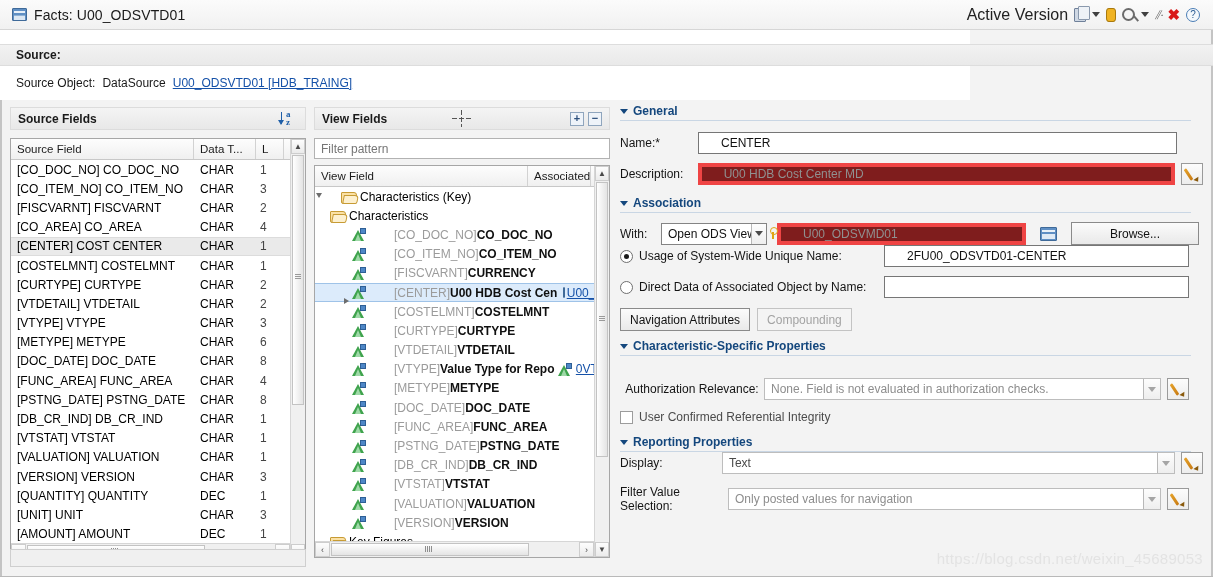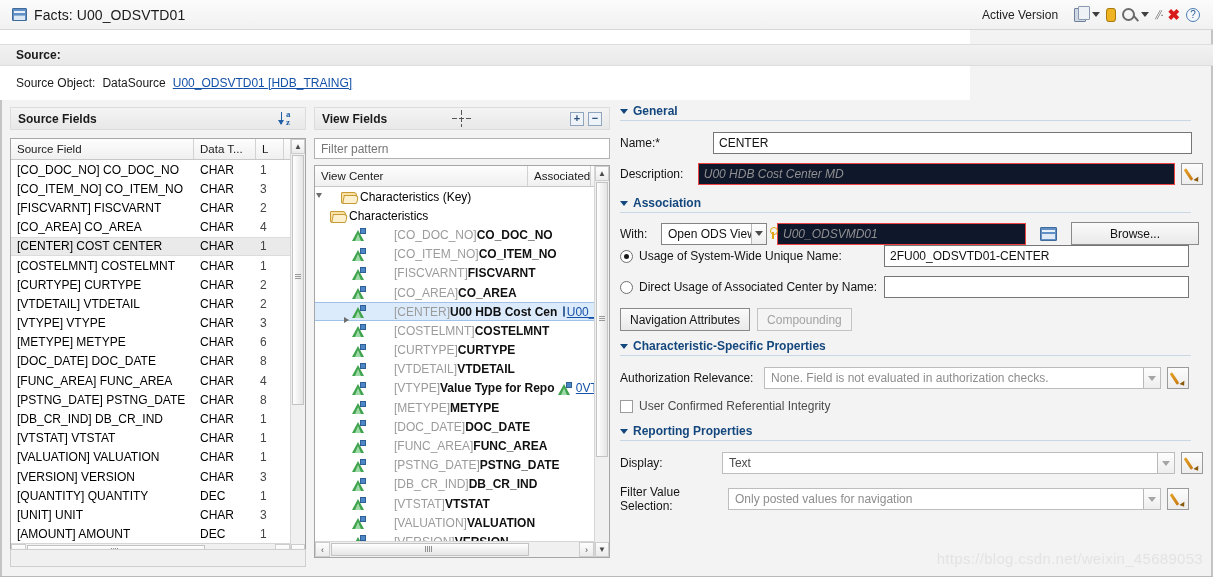--- a/index.html
+++ b/index.html
@@ -37,21 +37,21 @@
     content: ""; position: absolute; left: 1px; top: 2px; width: 11px; height: 2px;
     background: #e8f0f8;
   }
   .ico-db::after {
     content: ""; position: absolute; left: 1px; top: 6px; width: 11px; height: 4px;
     background: #dbe7f3; border-top: 1px solid #8fb2d6;
   }
   .title-right {
     display: flex; align-items: center; gap: 6px; padding-right: 13px;
   }
-  .active-version-label { font-size: 12px; color: #222; margin-right: 10px; text-align: center; }
+  .active-version-label { font-size: 16px; color: #222; margin-right: 0; text-align: center; }
 
   .tb-ico { position: relative; display: inline-block; cursor: default; }
   .ico-copy { width: 12px; height: 14px; background: #cfd8e4; border: 1px solid #6f8099; border-radius: 1px; }
   .ico-copy::after {
     content:""; position:absolute; left:3px; top:-3px; width:10px; height:12px;
     background:#eef2f7; border:1px solid #8a99ad; border-radius:1px;
   }
   .caret-dn {
     width: 0; height: 0; border-left: 4px solid transparent; border-right: 4px solid transparent;
     border-top: 5px solid #404040; cursor: pointer;
@@ -295,24 +295,24 @@
     border-bottom: 1px solid #c9d6e4; padding-bottom: 2px;
   }
   .tri-dn {
     width: 0; height: 0; border-left: 4.5px solid transparent; border-right: 4.5px solid transparent;
     border-top: 5px solid #14477d; cursor: pointer;
   }
   .frow { display: flex; align-items: center; }
   .flabel { font-size: 12px; color: #141414; }
   .finput {
     border: 1px solid #848484; background: #ffffff; height: 22px;
-    font-size: 12px; padding: 0 5px; outline: none; color: #111;
+    font-size: 12px; padding: 0 22px; outline: none; color: #111;
     font-family: "Liberation Sans", sans-serif;
   }
-  .finput.readonly { background: #0f172a; border: 1px solid #ef4444; color: #909090; font-style: italic; }
+  .finput.readonly { background: #7f1d1d; border: 4px solid #ef4444; color: #909090; }
   .finput.boxed { border: 1px solid #767676; color: #111; }
   .pencil-btn {
     width: 22px; height: 22px; border: 1px solid #9a9a9a;
     background: linear-gradient(to bottom,#fcfcfc,#ededed);
     position: relative; cursor: pointer; flex: none;
   }
   .pencil-btn::before {
     content:""; position:absolute; left:5px; top:4px; width:3px; height:13px;
     background: linear-gradient(to bottom,#e4a12a,#c97c14);
     transform: rotate(-34deg); border-radius: 1px;
@@ -570,21 +570,21 @@
         <span class="crosshair"></span>
       </span>
       <span class="sq-btn">+</span>
       <span class="sq-btn">−</span>
     </div>
 
     <input class="filter-input" type="text" placeholder="Filter pattern" style="">
 
     <div class="list-box vf-list-box">
       <div class="tbl-head">
-        <div class="th th-viewfield">View Center</div>
+        <div class="th th-viewfield">View Field</div>
         <div class="th th-assoc">Associated</div>
       </div>
       <div class="rows" id="vf-rows">
           <div class="trow">
             <span class="tw"></span>
             <span class="tw"></span>
             <span class="ico-folder"></span>
             <span>Characteristics (Key)</span>
           </div>
           <div class="trow">
@@ -619,33 +619,21 @@
           <div class="trow">
             <span class="tw"></span>
             <span class="tw"></span>
             <span class="tw"></span>
             <span class="ico-char">
               <span class="cone"></span>
               <span class="cone2"></span>
               <span class="sq"></span>
             </span>
             <span class="dim">[FISCVARNT] </span>
-            <span class="strong">FISCVARNT</span>
-          </div>
-          <div class="trow">
-            <span class="tw"></span>
-            <span class="tw"></span>
-            <span class="tw"></span>
-            <span class="ico-char">
-              <span class="cone"></span>
-              <span class="cone2"></span>
-              <span class="sq"></span>
-            </span>
-            <span class="dim">[CO_AREA] </span>
-            <span class="strong">CO_AREA</span>
+            <span class="strong">CURRENCY</span>
           </div>
           <div class="trow sel">
             <span class="tw"></span>
             <span class="tw"></span>
             <span class="tw arrow"></span>
             <span class="ico-char">
               <span class="cone"></span>
               <span class="cone2"></span>
               <span class="sq"></span>
             </span>
@@ -827,21 +815,21 @@
     </div>
   </div>
 
   <div class="right-panel">
 
     <div class="sect-head" style="width:571px;">
       <span class="tri-dn"></span>
       <span>General</span>
     </div>
 
-    <div class="frow" style="margin-top:11px;gap:15px;">
+    <div class="frow" style="margin-top:11px;">
       <span class="flabel" style="width:78px;">Name:*</span>
       <input class="finput boxed" style="width: 479px;" type="text" value="CENTER">
     </div>
 
     <div class="frow" style="margin-top:9px;">
       <span class="flabel" style="width:78px;">Description:</span>
       <input class="finput readonly" style="width: 479px;" type="text" value="U00 HDB Cost Center MD">
       <span class="pencil-btn" style="margin-left:6px;"></span>
     </div>
 
@@ -865,56 +853,56 @@
     </div>
 
     <div class="frow" style="">
       <span class="radio on"></span>
       <span class="flabel" style="margin-left:6px;width:245px;">Usage of System-Wide Unique Name:</span>
       <input class="finput boxed" style="width: 305px;" type="text" value="2FU00_ODSVTD01-CENTER">
     </div>
 
     <div class="frow" style="margin-top:9px;">
       <span class="radio"></span>
-      <span class="flabel" style="margin-left:6px;width:245px;">Direct Usage of Associated Center by Name:</span>
+      <span class="flabel" style="margin-left:6px;width:245px;">Direct Data of Associated Object by Name:</span>
       <input class="finput boxed" style="width: 305px;" type="text" value="">
     </div>
 
     <div class="frow" style="margin-top:10px;">
       <button class="btn-std">Navigation Attributes</button>
       <button class="btn-std disabled" style="margin-left:7px;">Compounding</button>
     </div>
 
     <div class="sect-head" style="width:571px;margin-top:8px;">
       <span class="tri-dn"></span>
       <span>Characteristic-Specific Properties</span>
     </div>
 
-    <div class="frow" style="margin-top:11px;">
+    <div class="frow" style="margin-top:22px;text-align:center;">
       <span class="flabel" style="width:144px;">Authorization Relevance:</span>
       <span class="combo ro" style="width:397px;">
         <span class="txt">None. Field is not evaluated in authorization checks.</span>
         <span class="btn">
             <span class="chev gray"></span>
           </span>
       </span>
       <span class="pencil-btn" style="margin-left:6px;"></span>
     </div>
 
     <div class="frow" style="margin-top:10px;">
       <span class="checkbox"></span>
       <span class="flabel" style="margin-left:6px;color:#4b4b4b;">User Confirmed Referential Integrity</span>
     </div>
 
     <div class="sect-head" style="width:571px;margin-top:11px;">
       <span class="tri-dn"></span>
       <span>Reporting Properties</span>
     </div>
 
-    <div class="frow" style="margin-top:11px;">
+    <div class="frow" style="">
       <span class="flabel" style="width:108px;">Display:</span>
       <span class="combo ro" style="width:480px;align-items:center;">
         <span class="txt" style="color:#4a4a4a;">Text</span>
         <span class="btn">
             <span class="chev gray"></span>
           </span>
       </span>
       <span class="pencil-btn" style="margin-left:6px;"></span>
     </div>
 

